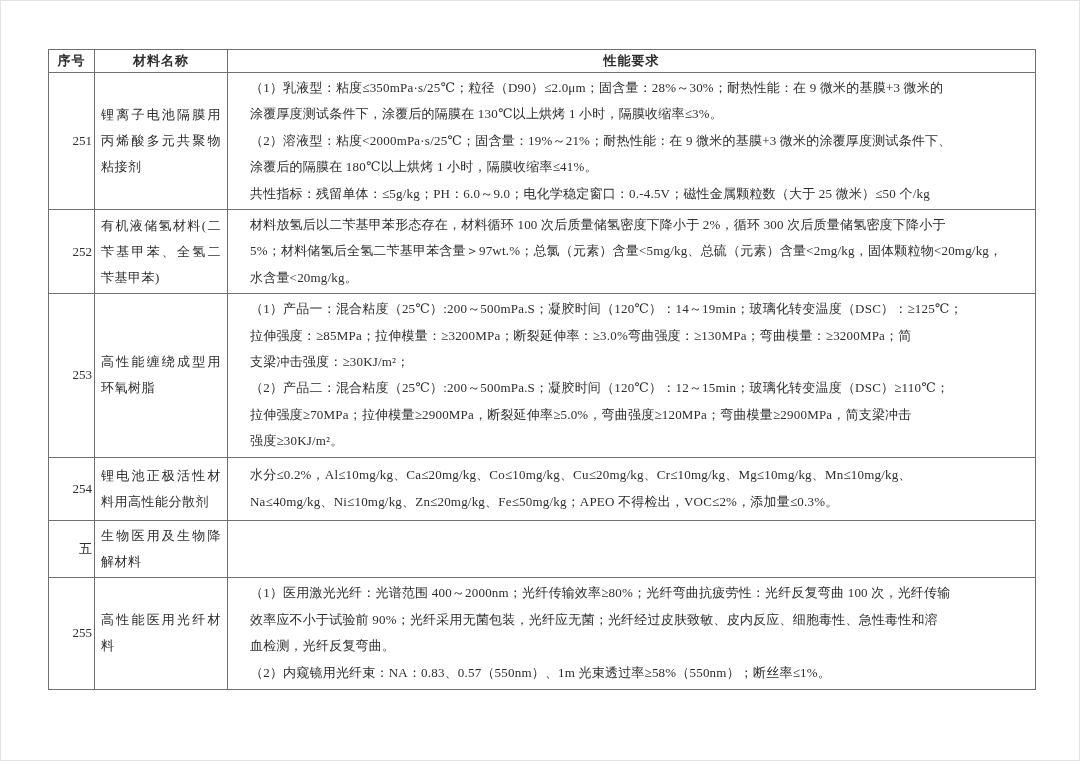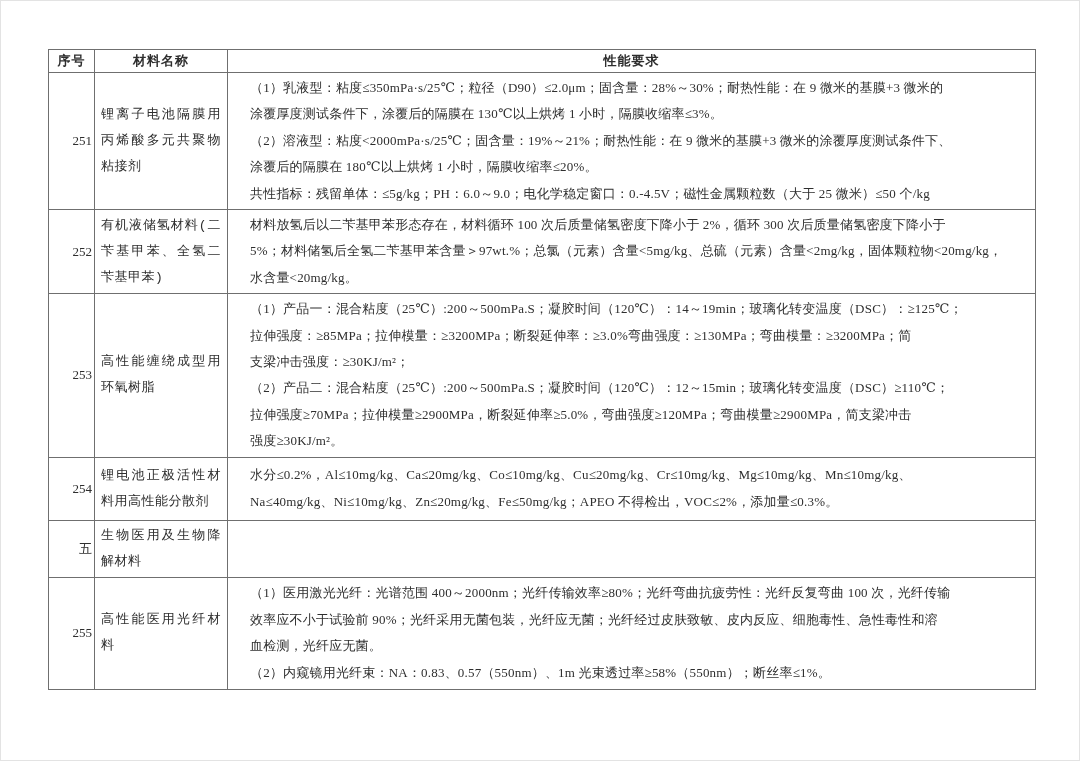--- a/index.html
+++ b/index.html
@@ -45,21 +45,20 @@
     text-align: right;
     font-size: 13px;
     padding: 0 2px;
   }
   td.name-cell {
     font-size: 13px;
     line-height: 26px;
     padding: 2px 6px;
     text-align: justify;
     letter-spacing: 0.5px;
-    font-family: Liberation Mono, monospace;
   }
   td.req-cell {
     font-size: 13px;
     line-height: 26.4px;
     padding: 2px 8px;
     vertical-align: middle;
   }
   .req-line {
     white-space: normal;
     letter-spacing: 0.2px;
@@ -102,21 +101,21 @@
     </thead>
     <tbody>
 
       <tr class="r-251">
         <td class="no-cell">251</td>
         <td class="name-cell">锂离子电池隔膜用丙烯酸多元共聚物粘接剂</td>
         <td class="req-cell">
           <div class="req-line">（1）乳液型：粘度≤350mPa·s/25℃；粒径（D90）≤2.0μm；固含量：28%～30%；耐热性能：在 9 微米的基膜+3 微米的</div>
           <div class="req-line">涂覆厚度测试条件下，涂覆后的隔膜在 130℃以上烘烤 1 小时，隔膜收缩率≤3%。</div>
           <div class="req-line">（2）溶液型：粘度&lt;2000mPa·s/25℃；固含量：19%～21%；耐热性能：在 9 微米的基膜+3 微米的涂覆厚度测试条件下、</div>
-          <div class="req-line">涂覆后的隔膜在 180℃以上烘烤 1 小时，隔膜收缩率≤20%。</div>
+          <div class="req-line">涂覆后的隔膜在 180℃以上烘烤 1 小时，隔膜收缩率≤41%。</div>
           <div class="req-line">共性指标：残留单体：≤5g/kg；PH：6.0～9.0；电化学稳定窗口：0.-4.5V；磁性金属颗粒数（大于 25 微米）≤50 个/kg</div>
         </td>
       </tr>
 
       <tr class="r-252">
         <td class="no-cell">252</td>
         <td class="name-cell">有机液储氢材料(二苄基甲苯、全氢二苄基甲苯)</td>
         <td class="req-cell">
           <div class="req-line">材料放氢后以二苄基甲苯形态存在，材料循环 100 次后质量储氢密度下降小于 2%，循环 300 次后质量储氢密度下降小于</div>
           <div class="req-line">5%；材料储氢后全氢二苄基甲苯含量＞97wt.%；总氯（元素）含量&lt;5mg/kg、总硫（元素）含量&lt;2mg/kg，固体颗粒物&lt;20mg/kg，</div>
@@ -151,21 +150,21 @@
         <td class="name-cell">生物医用及生物降解材料</td>
         <td class="req-cell"></td>
       </tr>
 
       <tr class="r-255">
         <td class="no-cell">255</td>
         <td class="name-cell">高性能医用光纤材料</td>
         <td class="req-cell">
           <div class="req-line">（1）医用激光光纤：光谱范围 400～2000nm；光纤传输效率≥80%；光纤弯曲抗疲劳性：光纤反复弯曲 100 次，光纤传输</div>
           <div class="req-line">效率应不小于试验前 90%；光纤采用无菌包装，光纤应无菌；光纤经过皮肤致敏、皮内反应、细胞毒性、急性毒性和溶</div>
-          <div class="req-line">血检测，光纤应无菌。</div>
+          <div class="req-line">血检测，光纤反复弯曲。</div>
           <div class="req-line">（2）内窥镜用光纤束：NA：0.83、0.57（550nm）、1m 光束透过率≥58%（550nm）；断丝率≤1%。</div>
         </td>
       </tr>
 
     </tbody>
   </table>
 
 
 </div>
 

